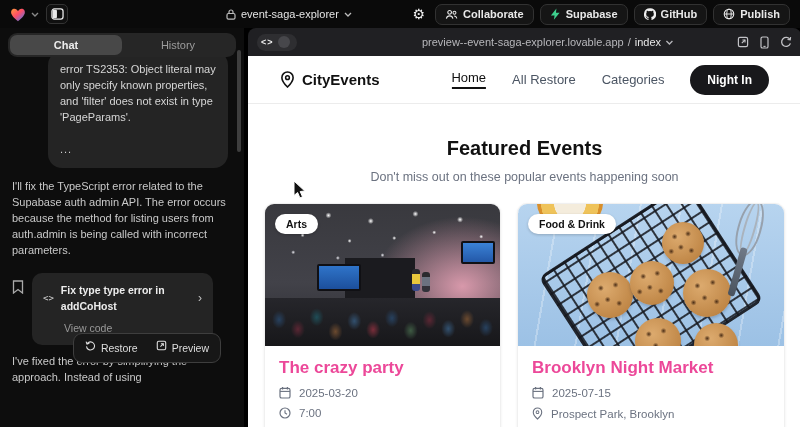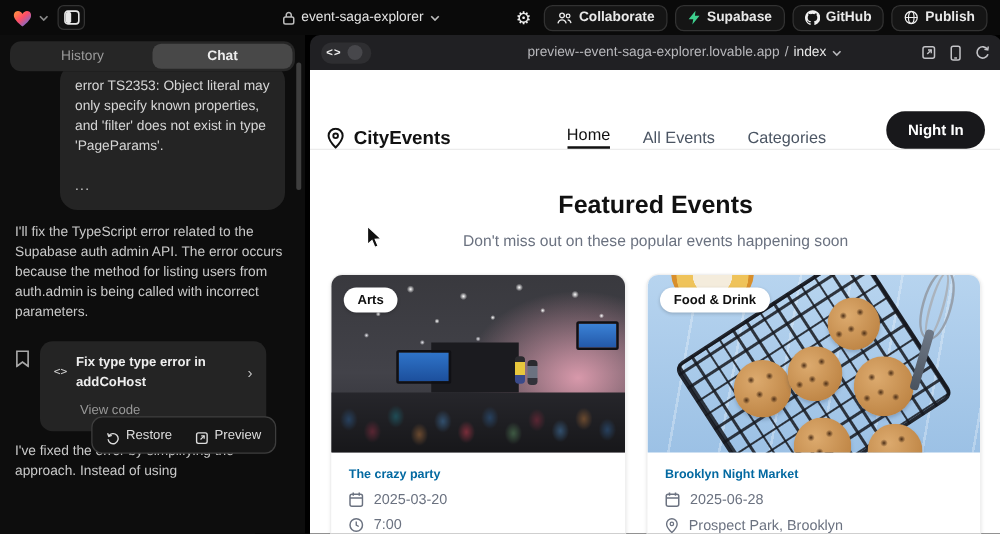--- a/index.html
+++ b/index.html
@@ -32,50 +32,50 @@
   .menu-dots { margin-left:auto; color:#8d8d8d; font-size:12px; letter-spacing:1px; }
   .para { color:#c9c9c9; margin-top:10px; }
   .version-row { display:flex; gap:8px; margin-top:15px; position:relative; }
   .bookmark-wrap { margin-top:7px; }
   .version-card { background:#242424; border-radius:10px; padding:9px 11px; width:181px; position:relative; }
   .vc-row1 { display:flex; align-items:center; gap:7px; color:#ededed; font-size:10.5px; font-weight:700; }
   .vc-code { font-family:"DejaVu Sans Mono","Liberation Mono",monospace; font-size:9px; color:#d0d0d0; font-weight:400; }
   .vc-chevron { margin-left:auto; color:#c0c0c0; font-size:12px; font-weight:400; }
   .vc-row2 { color:#989898; font-size:10.5px; margin-top:6px; margin-left:21px; }
   .float-toolbar { position:absolute; right:-8px; bottom:-18px; display:flex; gap:2px; background:#171717; border:1px solid #3e3e3e; border-radius:9px; padding:3px; z-index:4; }
-  .ft-btn { display:flex; align-items:flex-end; gap:5px; font-size:10.5px; color:#dedede; padding:3px 8px; border-radius:6px; }
+  .ft-btn { display:flex; align-items:flex-start; gap:5px; font-size:10.5px; color:#dedede; padding:3px 8px; border-radius:6px; }
   .para2 { margin-top:8px; }
   .chat-scrollbar { position:absolute; right:3px; top:22px; width:4px; height:102px; background:#3e3e3e; border-radius:2px; z-index:5; }
 
   
   .preview-pane { flex:1; display:flex; flex-direction:column; margin-left:4px; }
   .preview-toolbar { height:28px; background:#202023; border-radius:8px 8px 0 0; display:flex; align-items:center; padding:0 9px; position:relative; }
   .code-toggle { width:40px; height:17px; background:#2e2e31; border-radius:9px; display:flex; align-items:center; padding:0 4px; gap:4px; }
   .code-toggle .glyph { color:#f2f2f2; font-size:9px; font-weight:700; letter-spacing:1px; }
   .code-toggle .knob { width:12px; height:12px; border-radius:50%; background:#47474b; }
   .url { position:absolute; left:50%; transform:translateX(-50%); display:flex; align-items:center; gap:4px; font-size:11px; color:#b7b7bb; white-space:nowrap;padding-left:46px; }
   .url .page { color:#e9e9e9; }
   .pt-icons { margin-left:auto; display:flex; align-items:center; gap:11px; }
 
   .site { flex:1; background:#fff; position:relative; overflow:hidden; }
-  .site-header { height:64px; display:flex; align-items:flex-end; padding:0 13px; border-bottom:1px solid #ececec; }
+  .site-header { height:48px; display:flex; align-items:center; padding:0 32px; border-bottom:1px solid #ececec; }
   .brand { display:flex; align-items:center; gap:7px; font-size:15px; font-weight:700; color:#111; }
   .site-nav { position:absolute; left:50%; transform:translateX(-36%); display:flex; align-items:center; }
   .nav-link { font-size:13px; color:#4b5563; margin:0 13px; }
   .nav-link.active { color:#111; font-weight:400; border-bottom:2px solid #111; padding-bottom:2px; }
   .signin { margin-left:auto; background:#18181b; color:#fff; font-size:12px; font-weight:600; border-radius:999px; padding:8px 17px; }
   .hero-title { text-align:center; font-size:20px; font-weight:700; color:#111; margin-top:33px; }
   .hero-sub { text-align:center; font-size:12.5px; color:#6b7280; margin-top:10px; }
   .cards { display:flex; gap:16px; padding:0 16px; margin-top:19px; }
   .card { border-radius:10px; background:#fff; border:1px solid #f0f0f0; box-shadow:0 1px 3px rgba(0,0,0,.07); overflow:hidden; flex:none; }
   .card-1 { width:237px; } .card-2 { width:268px; }
   .card-img { height:142px; position:relative; overflow:hidden; }
   .badge { position:absolute; top:10px; left:10px; background:#fff; border-radius:999px; padding:4px 11px; font-size:10.5px; font-weight:600; color:#111; box-shadow:0 1px 3px rgba(0,0,0,.2); z-index:6; }
   .card-body { padding:12px 14px; }
-  .card-title { font-size:10px; font-weight:700; color:#0369a1; }
+  .card-title { font-size:17px; font-weight:700; color:#ec4899; }
   .meta-row { display:flex; align-items:center; gap:8px; color:#6b7280; font-size:11.5px; margin-top:8px; }
 
   
   .img-arts { background:
     radial-gradient(55% 70% at 84% 58%, rgba(242,168,188,.85), rgba(242,168,188,0) 70%),
     linear-gradient(180deg,#39393e 0%,#424249 55%,#2c2c31 100%); text-align: right; }
   .lights { position:absolute; inset:0; background-image:
     radial-gradient(2px 2px at 6% 10%, #fff, transparent),
     radial-gradient(2px 2px at 16% 22%, #fff, transparent),
     radial-gradient(3px 3px at 27% 8%, #fff, transparent),
@@ -225,22 +225,22 @@
       </span>
       <span>Publish</span>
     </div>
   </div>
 </div>
 
 <div class="main">
 
   <div class="chat-panel">
     <div class="tabbar">
+      <div class="tab active">Chat</div>
       <div class="tab">History</div>
-      <div class="tab active">Chat</div>
     </div>
 
     <div class="chat-scroll">
       <div class="user-bubble">
         <div>error TS2353: Object literal may only specify known properties, and 'filter' does not exist in type 'PageParams'.</div>
         <div class="bubble-more">...</div>
       </div>
 
 
       <div class="para">I'll fix the TypeScript error related to the Supabase auth admin API. The error occurs because the method for listing users from auth.admin is being called with incorrect parameters.</div>
@@ -333,21 +333,21 @@
           <span>
             <svg width="15" height="17" viewBox="0 0 16 18">
                 <path d="M8 1a6 6 0 0 1 6 6c0 4-6 10-6 10S2 11 2 7a6 6 0 0 1 6-6z" fill="none" stroke="#111" stroke-width="1.7"></path>
                 <circle cx="8" cy="7" r="2" fill="none" stroke="#111" stroke-width="1.6"></circle>
               </svg>
           </span>
           <span>CityEvents</span>
         </div>
         <div class="site-nav">
           <span class="nav-link active">Home</span>
-          <span class="nav-link">All Events</span>
+          <span class="nav-link">All Restore</span>
           <span class="nav-link">Categories</span>
         </div>
         <span class="signin">Night In</span>
       </div>
 
       <div class="hero-title">Featured Events</div>
       <div class="hero-sub">Don't miss out on these popular events happening soon</div>
 
       <div class="cards">
 
@@ -417,21 +417,21 @@
             <div class="card-title">Brooklyn Night Market</div>
             <div class="meta-row">
               <span>
                 <svg width="12" height="13" viewBox="0 0 12 13">
                     <rect x="1" y="2.4" width="10" height="9.6" rx="1.6" fill="none" stroke="#6b7280" stroke-width="1.2"></rect>
                     <line x1="3.6" y1="1" x2="3.6" y2="3.6" stroke="#6b7280" stroke-width="1.2"></line>
                     <line x1="8.4" y1="1" x2="8.4" y2="3.6" stroke="#6b7280" stroke-width="1.2"></line>
                     <line x1="1" y1="5.4" x2="11" y2="5.4" stroke="#6b7280" stroke-width="1.1"></line>
                   </svg>
               </span>
-              <span>2025-06-28</span>
+              <span>2025-07-15</span>
             </div>
             <div class="meta-row">
               <span>
                 <svg width="11" height="13" viewBox="0 0 12 14">
                     <path d="M6 1a4.6 4.6 0 0 1 4.6 4.6C10.6 8.8 6 13 6 13S1.4 8.8 1.4 5.6A4.6 4.6 0 0 1 6 1z" fill="none" stroke="#6b7280" stroke-width="1.2"></path>
                     <circle cx="6" cy="5.5" r="1.5" fill="none" stroke="#6b7280" stroke-width="1.1"></circle>
                   </svg>
               </span>
               <span>Prospect Park, Brooklyn</span>
             </div>

